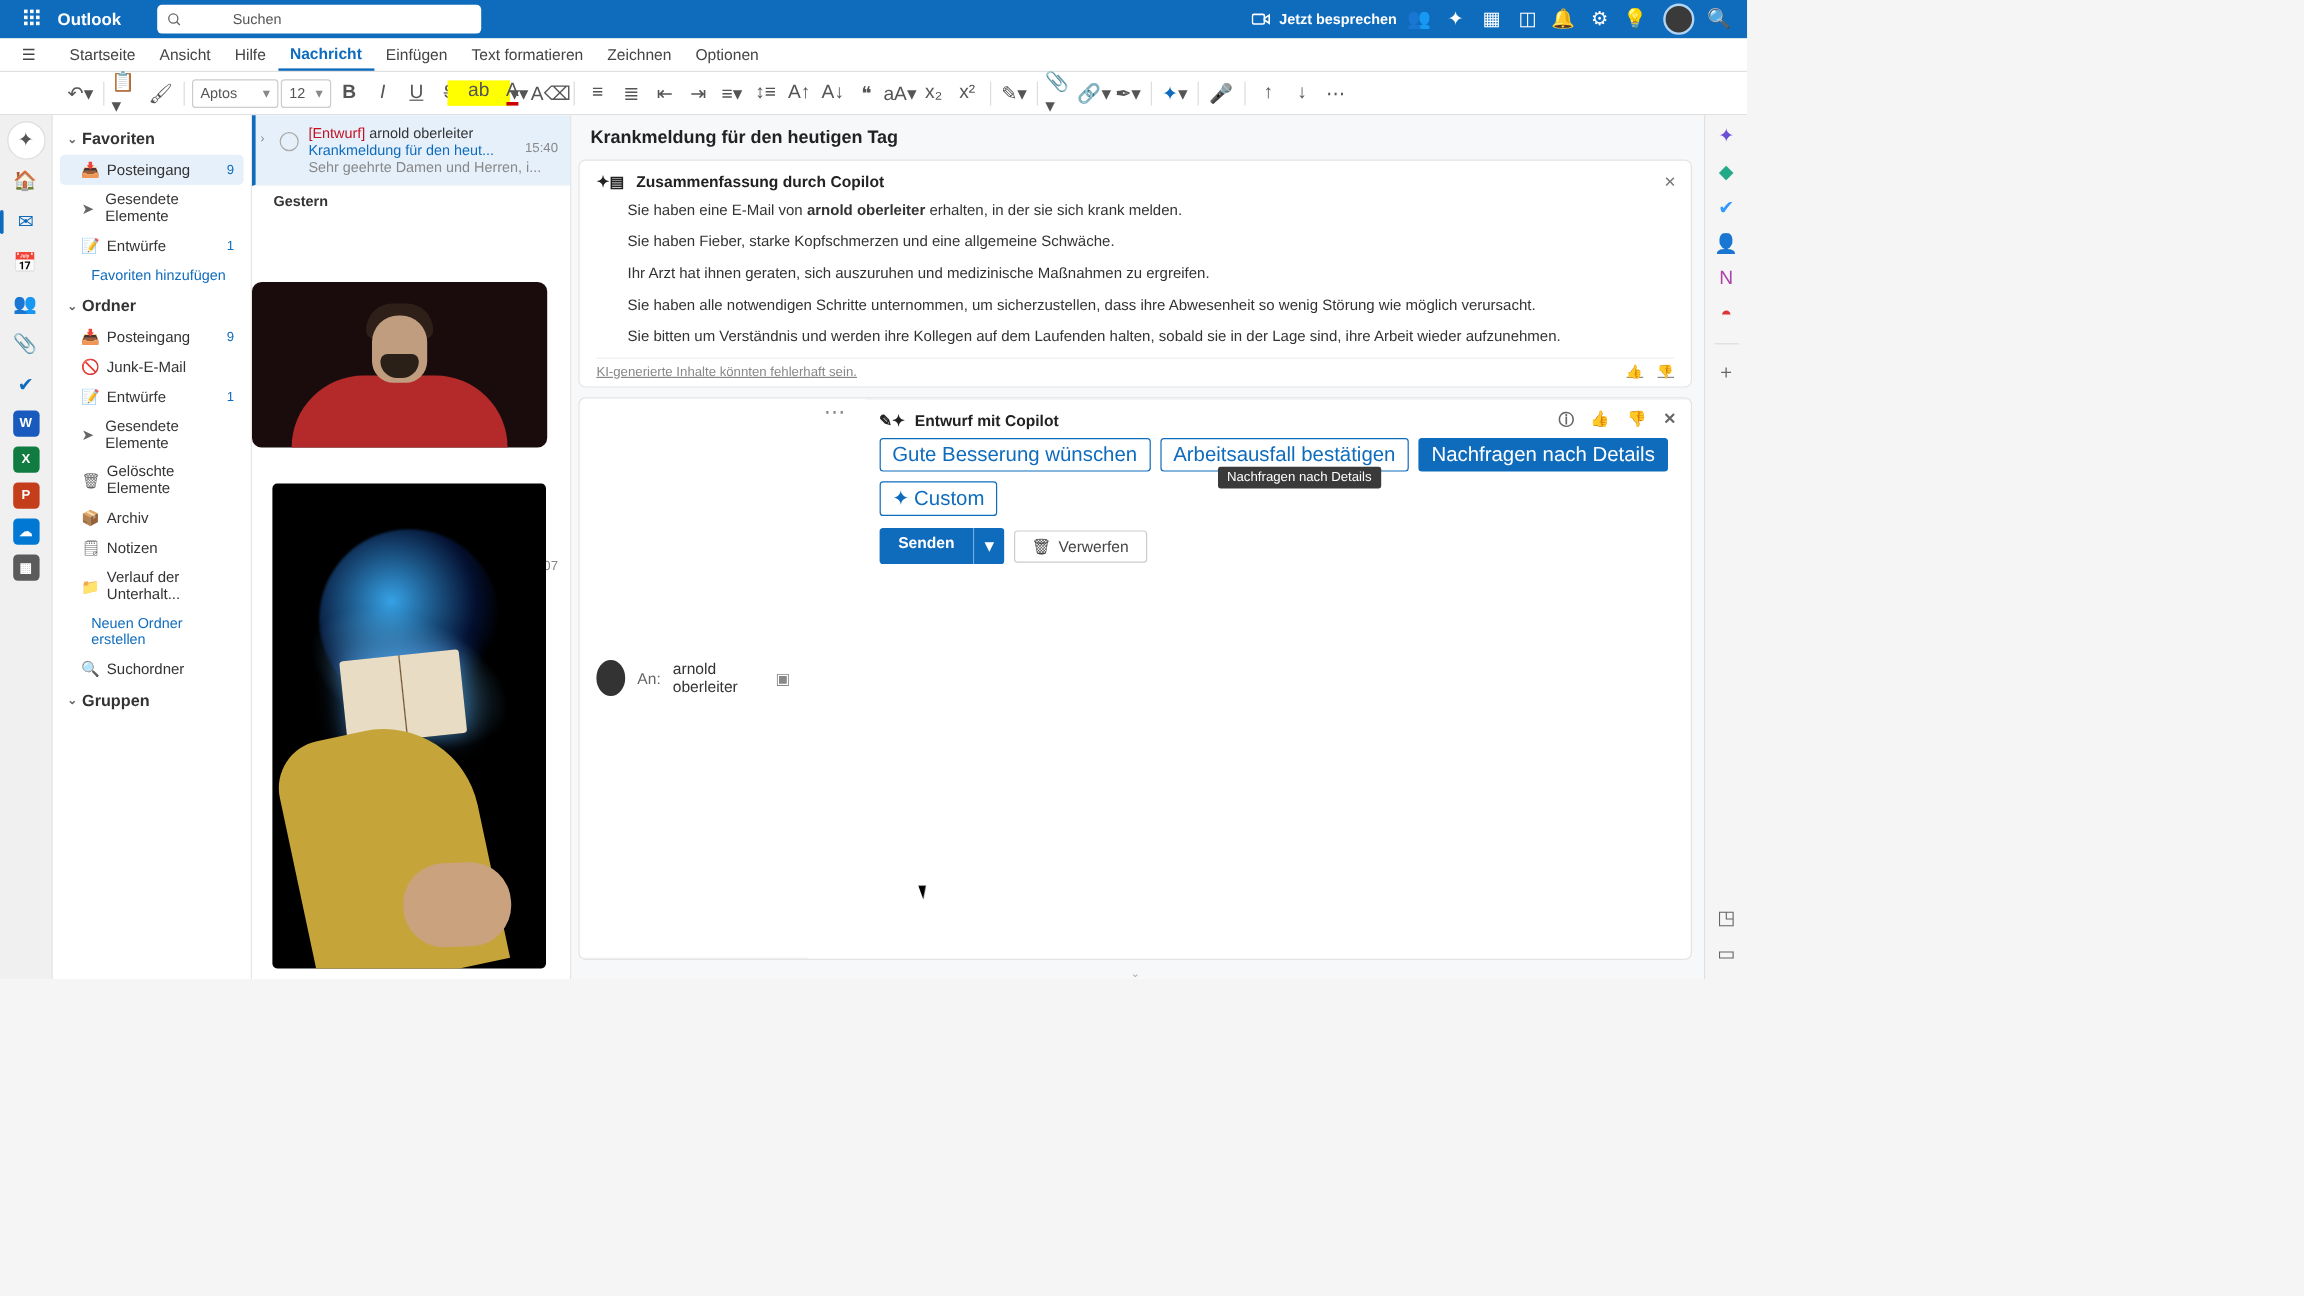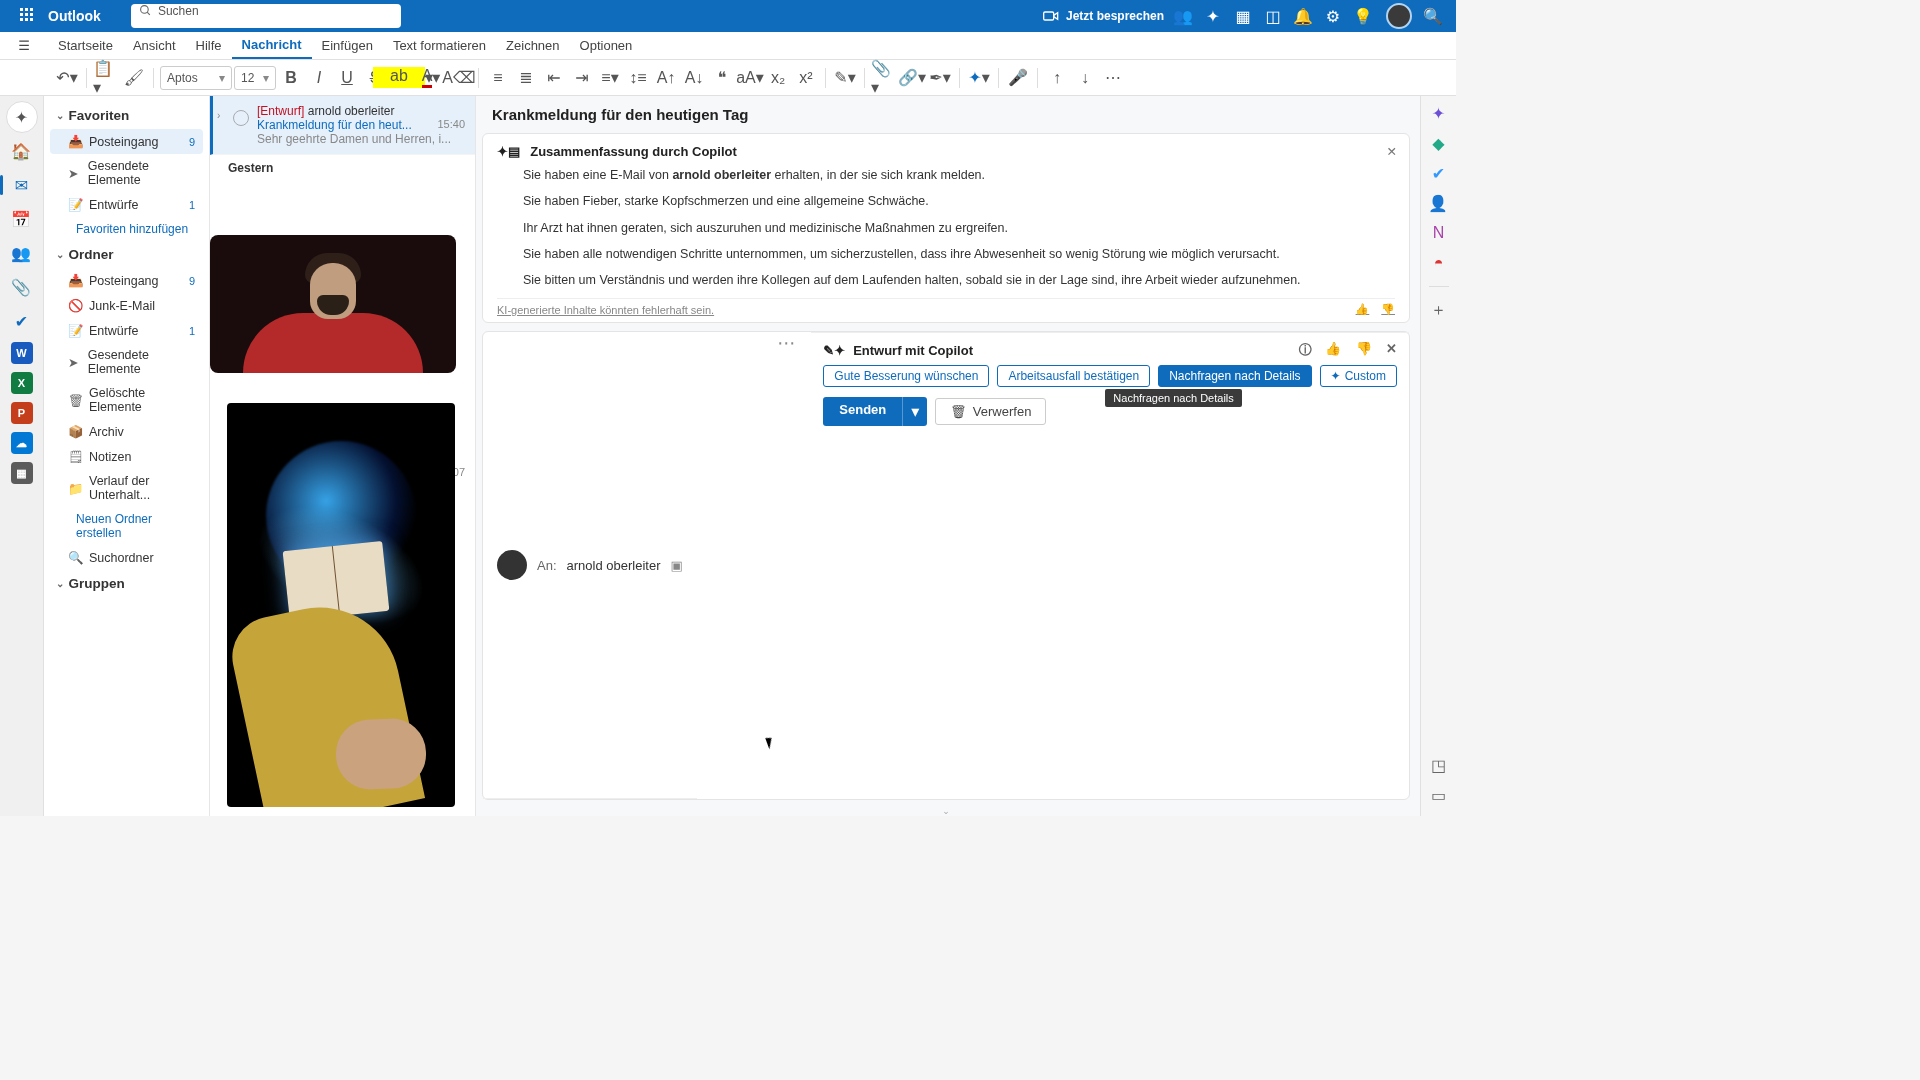--- a/index.html
+++ b/index.html
@@ -3,21 +3,21 @@
 <meta charset="utf-8">
 <style>
 * { margin: 0; padding: 0; box-sizing: border-box; font-family: 'Segoe UI', Arial, sans-serif; }
 body { width: 1456px; height: 816px; background: #f5f5f5; overflow: hidden; position: relative; }
 
 
 .titlebar { height: 32px; background: #0f6cbd; display: flex; align-items: center; padding: 0 8px; color: #fff; }
 .titlebar .waffle { width: 16px; height: 16px; margin: 0 12px; display: grid; grid-template-columns: repeat(3,3px); grid-template-rows: repeat(3,3px); gap: 2px; }
 .titlebar .waffle span { background: #fff; }
 .titlebar .brand { font-weight: 600; font-size: 14px; margin-right: 30px; }
-.titlebar .search { width: 270px; height: 24px; background: #fff; border-radius: 4px; display: flex; padding: 0 8px; color: #555; font-size: 12px; }
+.titlebar .search { width: 270px; height: 24px; background: #fff; border-radius: 4px; display: flex; align-items: center; padding: 0 8px; color: #555; font-size: 12px; gap: 36px; }
 .titlebar .search svg { margin-right: 6px; }
 .titlebar .spacer { flex: 1; }
 .titlebar .tbicon { width: 30px; height: 30px; display: flex; align-items: center; justify-content: center; color: #fff; }
 .titlebar .meet { font-size: 12px; font-weight: 600; margin-right: 4px; }
 .titlebar .avatar-ring { width: 26px; height: 26px; border-radius: 50%; border: 2px solid #b0d4f1; background: #3a3a3a; margin-left: 8px; }
 
 
 .ribbon-tabs { height: 28px; background: #fff; border-bottom: 1px solid #e0e0e0; display: flex; align-items: center; padding-left: 48px; font-size: 13px; color: #444; }
 .ribbon-tabs .tab { padding: 0 10px; height: 100%; display: flex; align-items: center; cursor: pointer; }
 .ribbon-tabs .tab.active { color: #0f6cbd; border-bottom: 2px solid #0f6cbd; font-weight: 600; }
@@ -104,21 +104,21 @@
 .compose .to-row .tolbl { color: #666; }
 .compose .to-row .rec { color: #333; }
 .compose .to-row .book-icon { margin-left: auto; color: #888; }
 .compose .body { flex: 1; }
 .compose .dots { padding: 0 14px; color: #888; font-size: 18px; letter-spacing: 2px; }
 
 .copilot-strip { border-top: 1px solid #eee; padding: 8px 12px 10px; }
 .copilot-strip .cs-head { display: flex; align-items: center; gap: 8px; font-size: 13px; font-weight: 600; color: #222; margin-bottom: 6px; }
 .copilot-strip .cs-head .csicons { margin-left: auto; display: flex; gap: 14px; color: #666; }
 .copilot-strip .chips { display: flex; gap: 8px; margin-bottom: 10px; flex-wrap: wrap; position: relative; }
-.copilot-strip .chip { border: 1px solid #0f6cbd; color: #0f6cbd; background: #fff; border-radius: 3px; padding: 3px 10px; font-size: 12px; cursor: pointer; display: flex; align-items: center; gap: 4px; }
+.copilot-strip .chip { border: 1px solid #0f6cbd; color: #0f6cbd; background: #fff; border-radius: 3px; padding: 3px 10px; font-size: 17px; cursor: pointer; display: flex; align-items: center; gap: 4px; }
 .copilot-strip .chip.active { background: #0f6cbd; color: #fff; }
 .copilot-strip .tooltip { position: absolute; top: 24px; left: 282px; background: #3a3a3a; color: #fff; padding: 3px 8px; font-size: 11px; border-radius: 2px; z-index: 5; }
 .copilot-strip .actions { display: flex; gap: 8px; align-items: center; }
 .copilot-strip .sendbtn { display: flex; }
 .copilot-strip .sendbtn .main { background: #0f6cbd; color: #fff; padding: 5px 16px; border-radius: 3px 0 0 3px; font-size: 13px; font-weight: 600; }
 .copilot-strip .sendbtn .drop { background: #0f6cbd; color: #fff; padding: 5px 8px; border-left: 1px solid rgba(255,255,255,0.3); border-radius: 0 3px 3px 0; }
 .copilot-strip .discard { border: 1px solid #ccc; background: #fff; color: #444; padding: 5px 14px; border-radius: 3px; font-size: 13px; display: flex; align-items: center; gap: 6px; }
 
 .collapse-handle { height: 10px; display: flex; justify-content: center; color: #aaa; font-size: 9px; }
 

